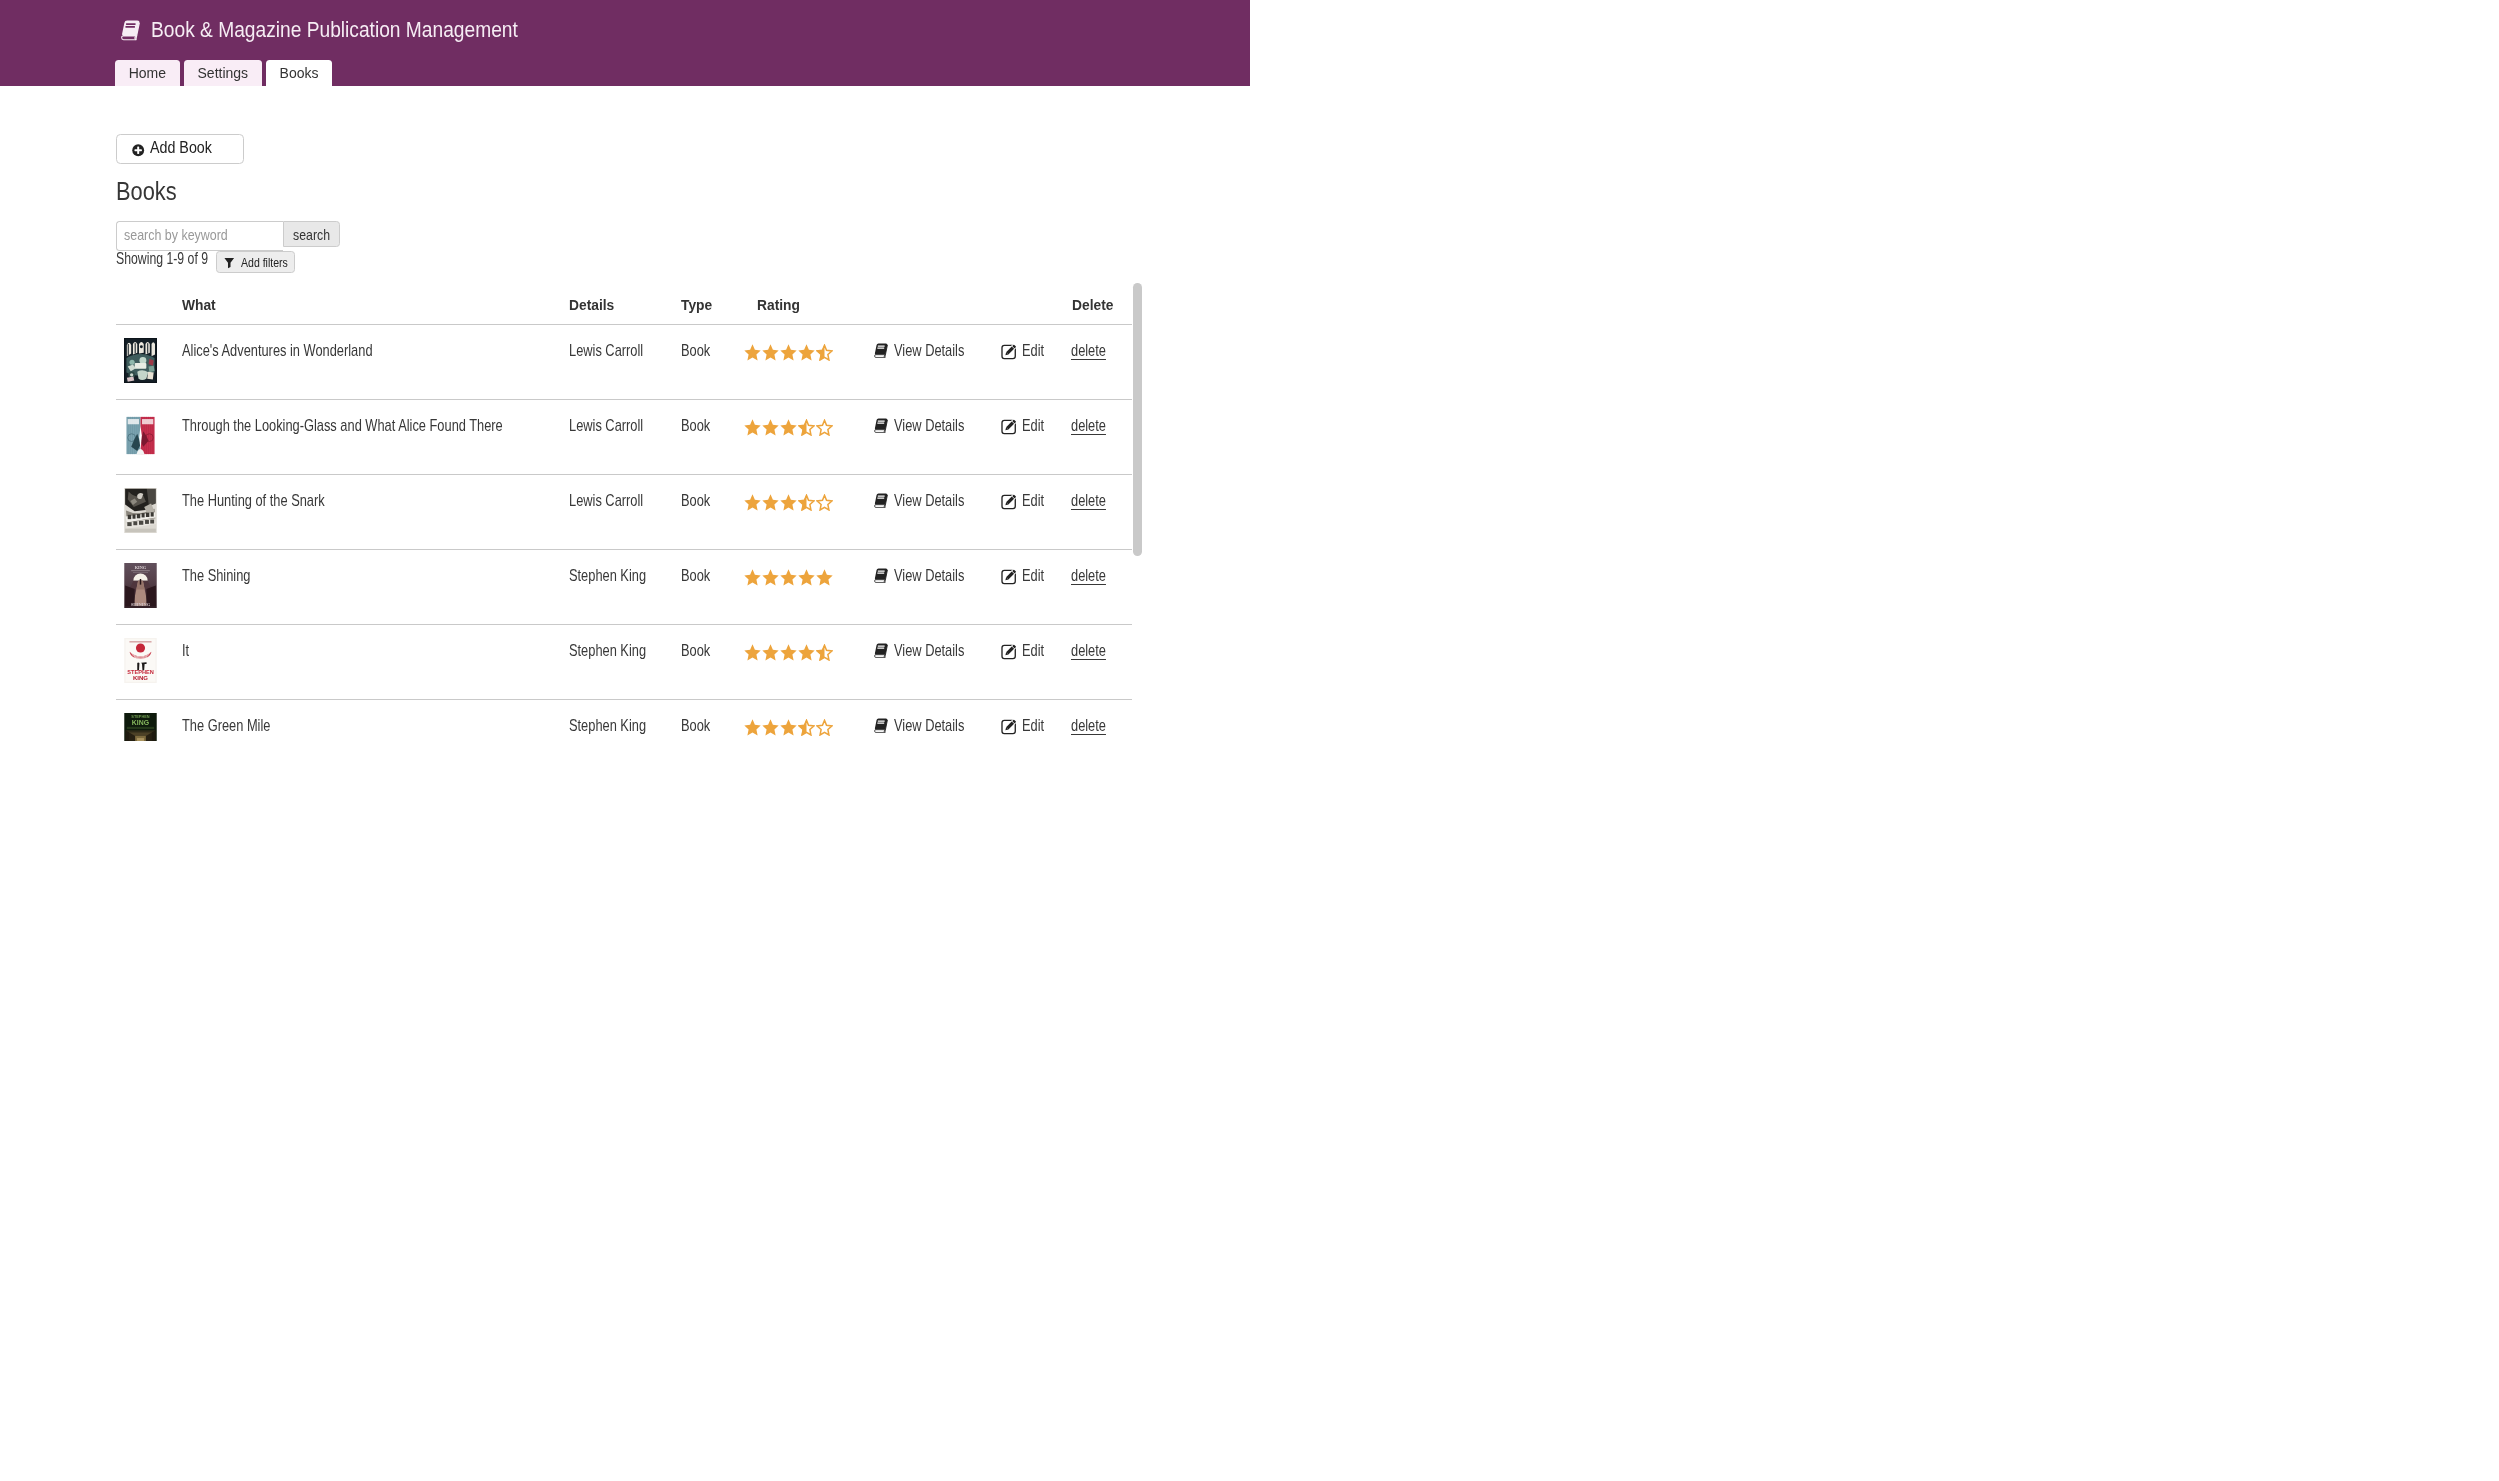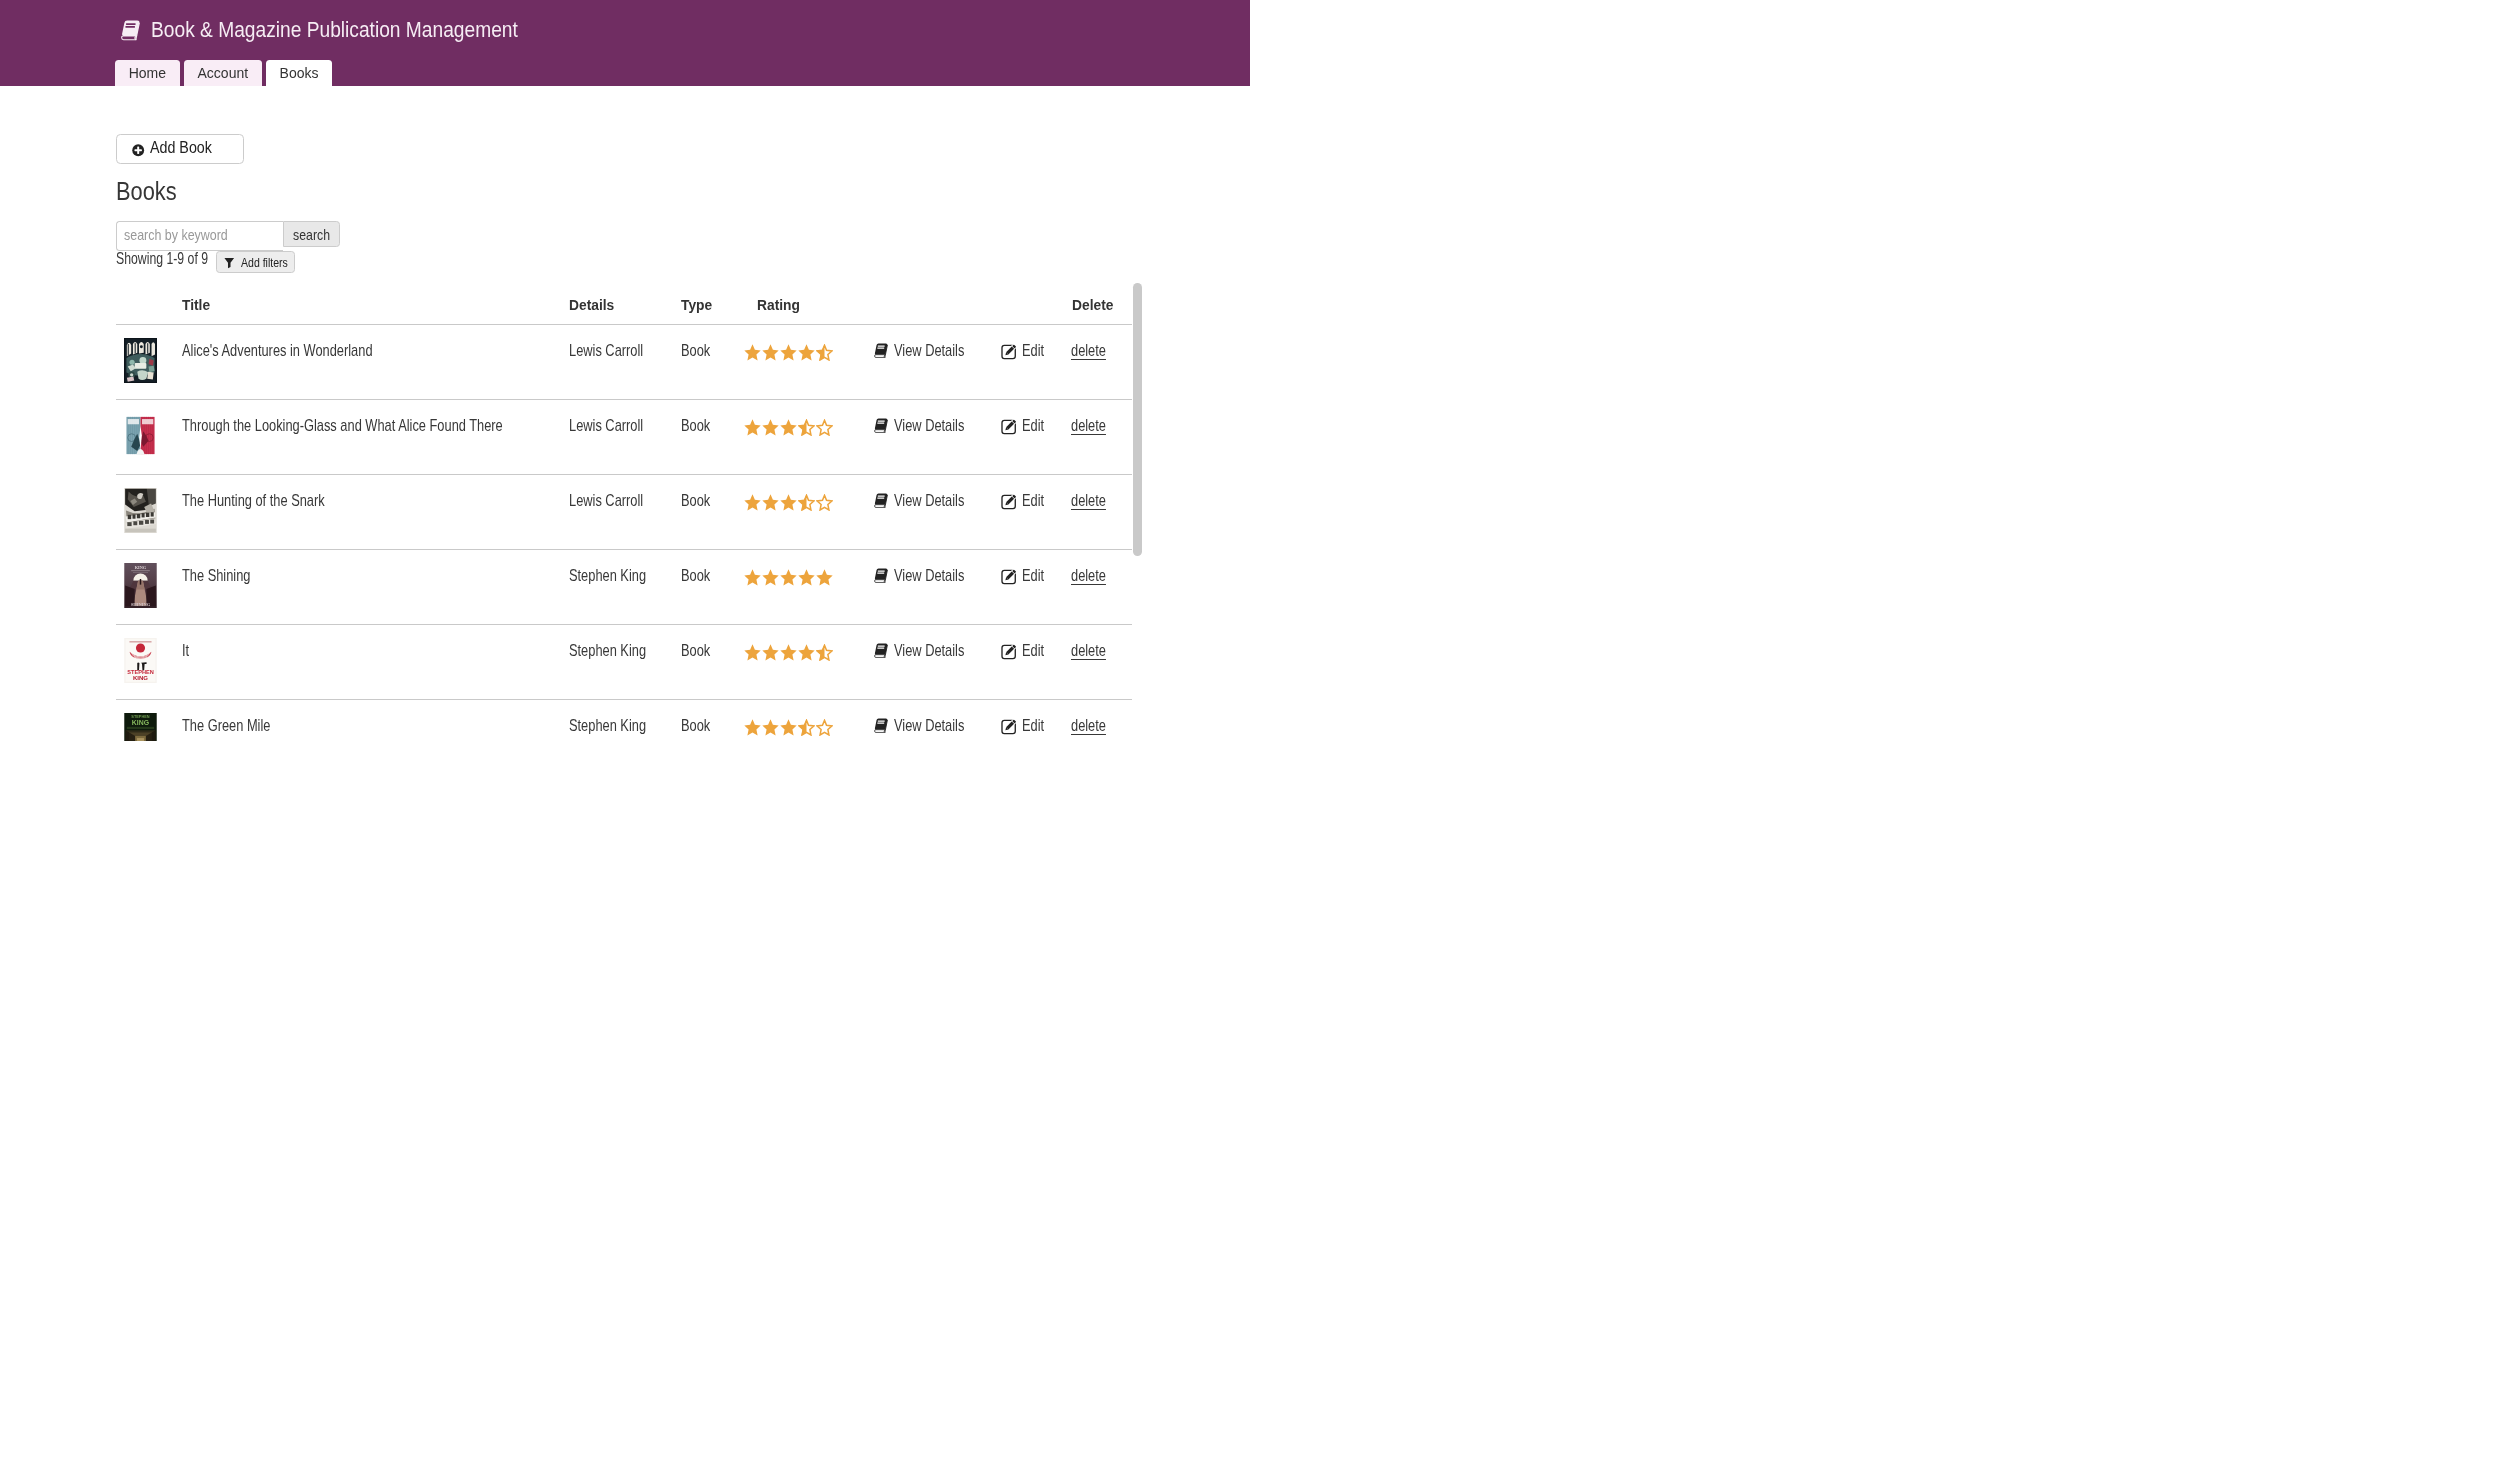--- a/index.html
+++ b/index.html
@@ -52,21 +52,21 @@
   <div class="hdr">
     <svg class="bico" viewBox="0 0 92 100">
       <path d="M30 2 L78 2 Q90 2 88 12 L75 76 L12 76 Q4 76 6 66 L17 13 Q19 2 30 2 Z" fill="#f6edf4"></path>
       <path d="M75 76 L12 76 Q3 76 4 85 Q4 94 13 94 L72 94 Z" fill="#702d62" stroke="#f6edf4" stroke-width="5"></path>
       <path d="M73 94 Q66 88 67 85 Q68 80 75 76 L88 12" fill="none" stroke="#f6edf4" stroke-width="6"></path>
       <path d="M25 20 L70 20 M22 33 L67 33" stroke="#702d62" stroke-width="8"></path>
     </svg>
     <div class="brand"><span>Book &amp; Magazine Publication Management</span></div>
     <div class="tabs">
       <div class="tab">Home</div>
-      <div class="tab">Account</div>
+      <div class="tab">Settings</div>
       <div class="tab act">Books</div>
     </div>
   </div>
 
   <div class="addbtn">
     <svg style="position:absolute;left:15.3px;top:9.4px;width:12.4px;height:12.4px" viewBox="0 0 100 100">
       <circle cx="50" cy="50" r="48" fill="#222"></circle>
       <rect x="42" y="20" width="16" height="60" rx="4" fill="#fff"></rect>
       <rect x="20" y="42" width="60" height="16" rx="4" fill="#fff"></rect>
     </svg>
@@ -78,21 +78,21 @@
     </div>
   <div class="sbtn"><span>search</span></div>
   <div class="showing"><span>Showing 1-9 of 9</span></div>
   <div class="fbtn">
     <svg style="position:absolute;left:7.4px;top:3.9px;width:10.5px;height:14px" viewBox="0 0 100 110">
       <path d="M4 8 h92 L62 52 v40 l-24 14 v-54 Z" fill="#222"></path>
     </svg>
     <div class="lbl"><span>Add filters</span></div>
   </div>
 
-  <div class="th" style="left:182px;top:297px"><span>Title</span></div>
+  <div class="th" style="left:182px;top:297px"><span>What</span></div>
   <div class="th" style="left:569px;top:297px"><span>Details</span></div>
   <div class="th" style="left:681px;top:297px"><span>Type</span></div>
   <div class="th" style="left:757px;top:297px"><span>Rating</span></div>
   <div class="th" style="left:1072px;top:297px"><span>Delete</span></div>
 
 <div class="hline" style="top:324px"></div>
 <svg class="cov" style="left:124px;top:338px" width="33" height="45" viewBox="0 0 75 104">
 <rect width="75" height="104" fill="#141f26"></rect>
 <g fill="#ece8de">
 <path d="M6 42 v-26 q5 -10 10 0 v20 z"></path>

